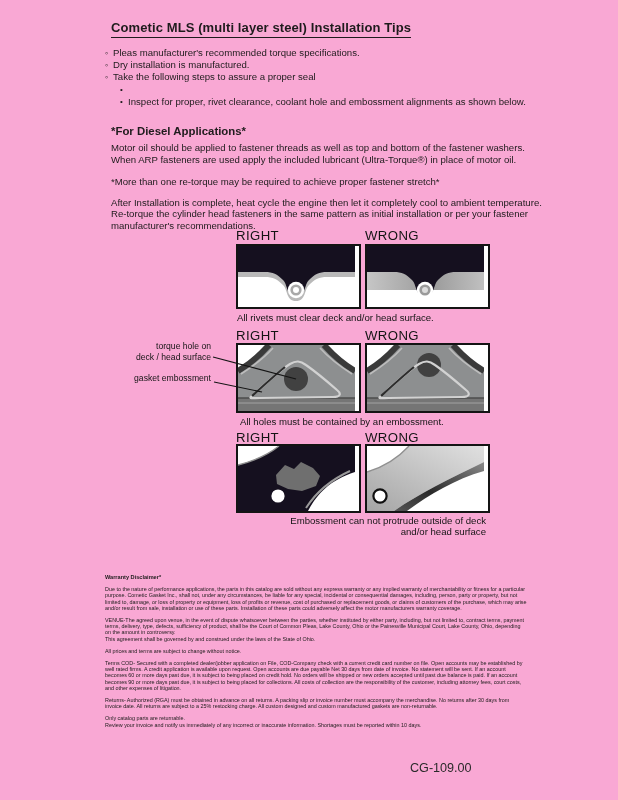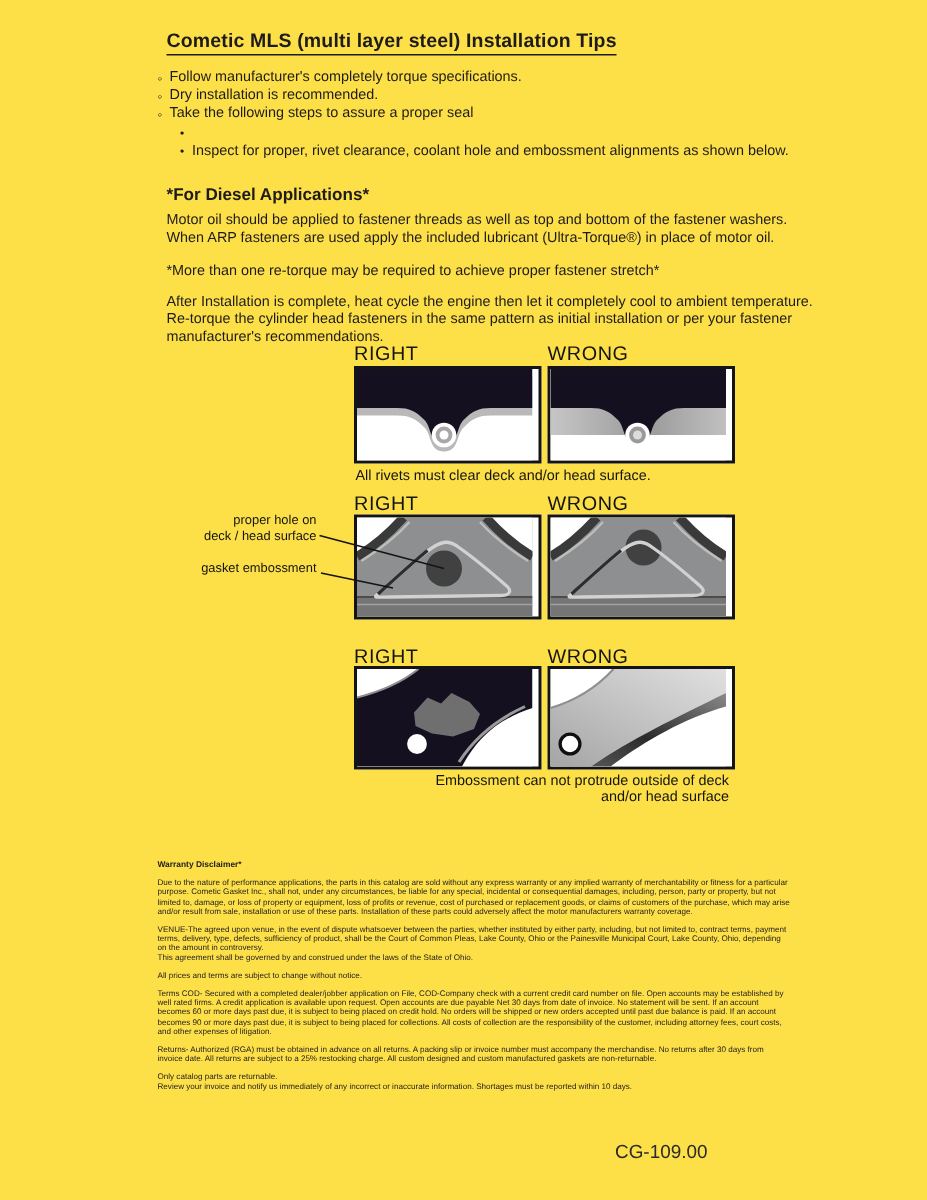--- a/index.html
+++ b/index.html
@@ -1,17 +1,17 @@
 <!DOCTYPE html>
 <html><head>
 <meta charset="utf-8">
 <style>
   html,body { margin:0; padding:0; background:#ffffff; }
   .page {
-    position:relative; width:618px; height:800px; background:#fde047;
+    position:relative; width:618px; height:800px; background:#f9a8d4;
     font-family:"Liberation Sans", sans-serif; color:#1e1b1c; overflow:hidden;
     -webkit-font-smoothing:antialiased;
   }
 
   
   .content { position:absolute; left:105px; top:18px; width:440px; }
   .title {
     margin:0 0 7px 6px; display:inline-block;
     font-size:13px; font-weight:bold; letter-spacing:.1px;
     border-bottom:1.6px solid #1e1b1c; padding-bottom:2px;
@@ -47,25 +47,25 @@
 <body>
 
 <div class="page">
 
   <div class="content">
     <h1 class="title">Cometic MLS (multi layer steel) Installation Tips</h1>
 
     <div class="bullets">
       <div class="bullet-row">
         <span class="marker">◦</span>
-        <span>Follow manufacturer's completely torque specifications.</span>
+        <span>Pleas manufacturer's recommended torque specifications.</span>
       </div>
       <div class="bullet-row">
         <span class="marker">◦</span>
-        <span>Dry installation is recommended.</span>
+        <span>Dry installation is manufactured.</span>
       </div>
       <div class="bullet-row">
         <span class="marker">◦</span>
         <span>Take the following steps to assure a proper seal</span>
       </div>
       <div class="bullet-row sub">
         <span class="marker dot">•</span>
       </div>
       <div class="bullet-row sub">
         <span class="marker dot">•</span>
@@ -113,21 +113,21 @@
       </svg>
     </div>
 
     <div class="caption" style="left:237px; top:312px;">All rivets must clear deck and/or head surface.</div>
 
     <div class="rw-label" style="left:236px; top:328px;">RIGHT</div>
     <div class="rw-label" style="left:365px; top:328px;">WRONG</div>
 
     <div class="side-labels">
       <div>
-        <div>proper hole on</div>
+        <div>torque hole on</div>
         <div>deck / head surface</div>
       </div>
       <div class="side-label-2">gasket embossment</div>
     </div>
 
     <div class="dbox" style="left:236px; top:343px;">
       <svg width="117" height="66" viewBox="0 0 117 66">
         <rect x="0" y="0" width="117" height="66" fill="#8d8f90"></rect>
         <rect x="0" y="53" width="117" height="13" fill="#757575"></rect>
         <line x1="0" y1="53" x2="117" y2="53" stroke="#4c4c4c" stroke-width="1.4"></line>
@@ -160,20 +160,21 @@
         <path d="M14 51 C27 39 42 25 52 19 C58 15.5 62 15.5 68 20 C78 27 91 38 99 45 C104 49 102 52 95 52 L22 53 C14 53 10 54 14 51 Z" fill="none" stroke="#d2d2d2" stroke-width="2.2"></path>
         <path d="M14 51 C25 41 37 30 47 22" fill="none" stroke="#2d2d2d" stroke-width="2.2"></path>
       </svg>
     </div>
 
     <svg class="leaders" width="618" height="800">
       <line x1="213" y1="357" x2="296" y2="379" stroke="#141414" stroke-width="1.1"></line>
       <line x1="214" y1="382" x2="262" y2="392" stroke="#141414" stroke-width="1.1"></line>
     </svg>
 
+    <div class="caption" style="left:240px; top:416px;">All holes must be contained by an embossment.</div>
 
     <div class="rw-label" style="left:236px; top:430px;">RIGHT</div>
     <div class="rw-label" style="left:365px; top:430px;">WRONG</div>
 
     <div class="dbox" style="left:236px; top:444px;">
       <svg width="117" height="65" viewBox="0 0 117 65">
         <rect x="0" y="0" width="117" height="65" fill="#ffffff"></rect>
         <path d="M0 19 C16 15 31 8 41 0 H117 V26 C92 34 79 48 70 65 H0 Z" fill="#15101f"></path>
         <path d="M112 25 C90 35 77 48 68 62" stroke="#9a9a9a" stroke-width="2" fill="none"></path>
         <path d="M0 19 C16 15 31 8 41 0" stroke="#8f8f8f" stroke-width="1.4" fill="none"></path>

